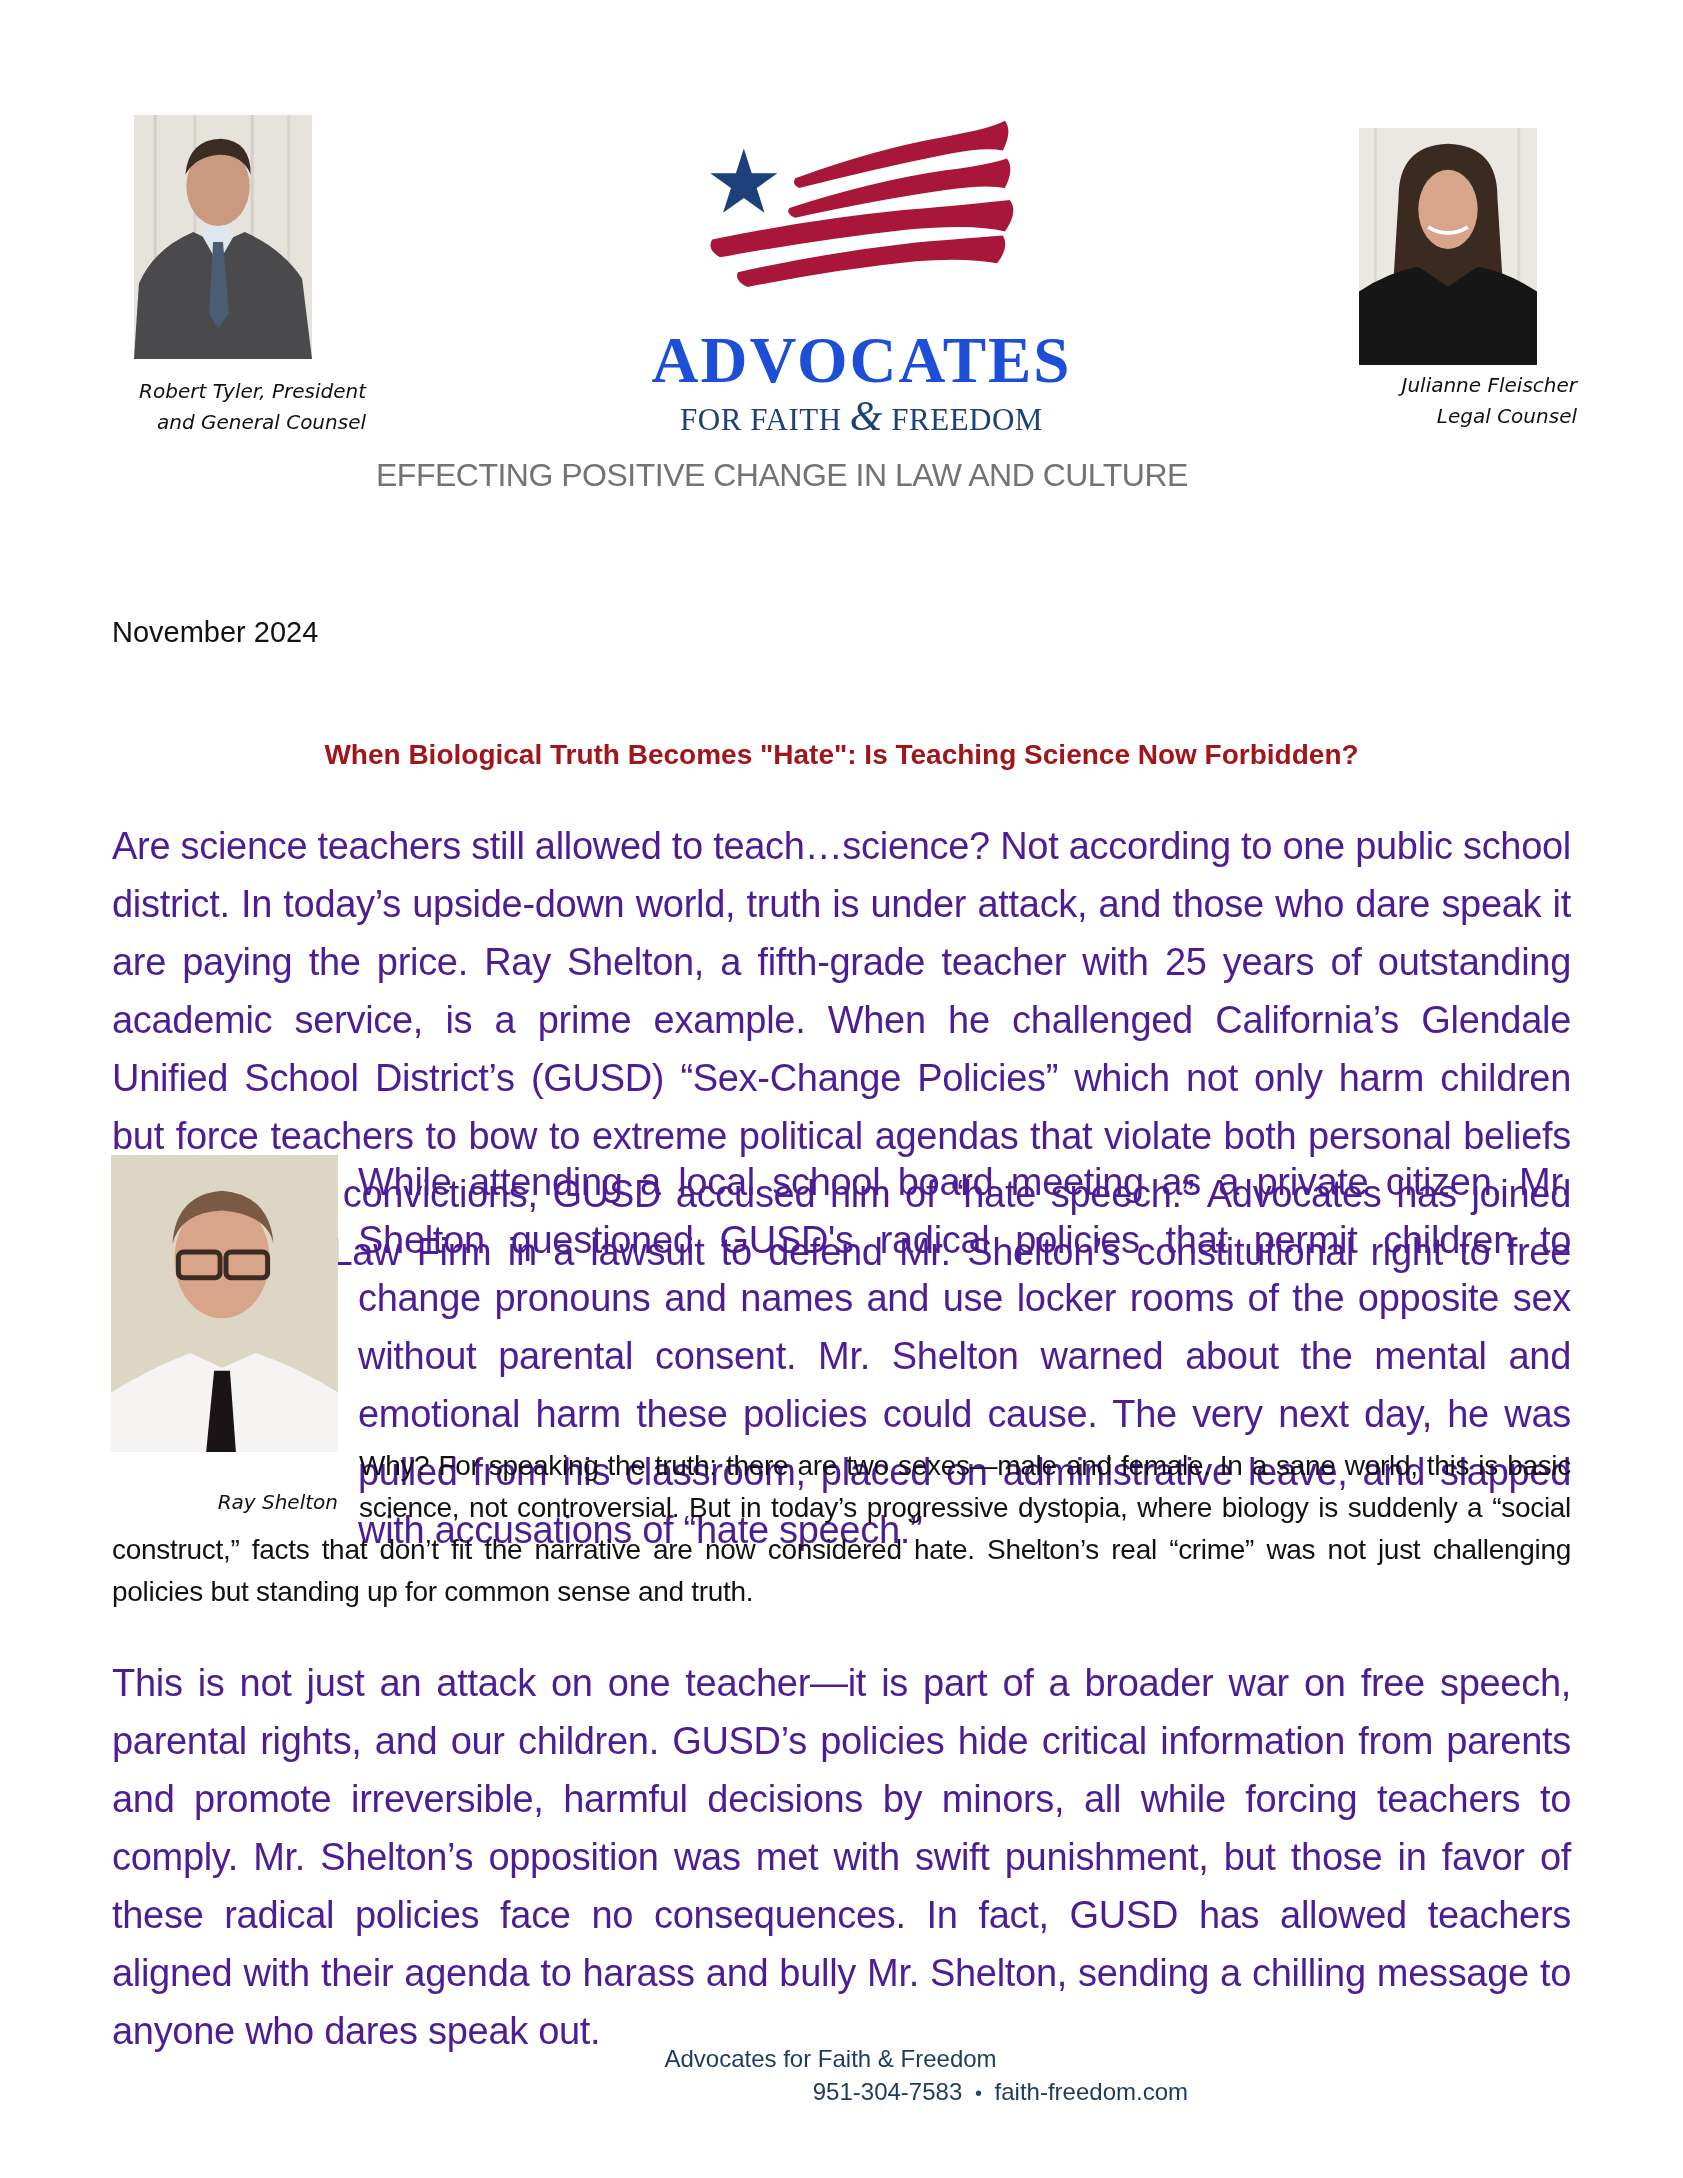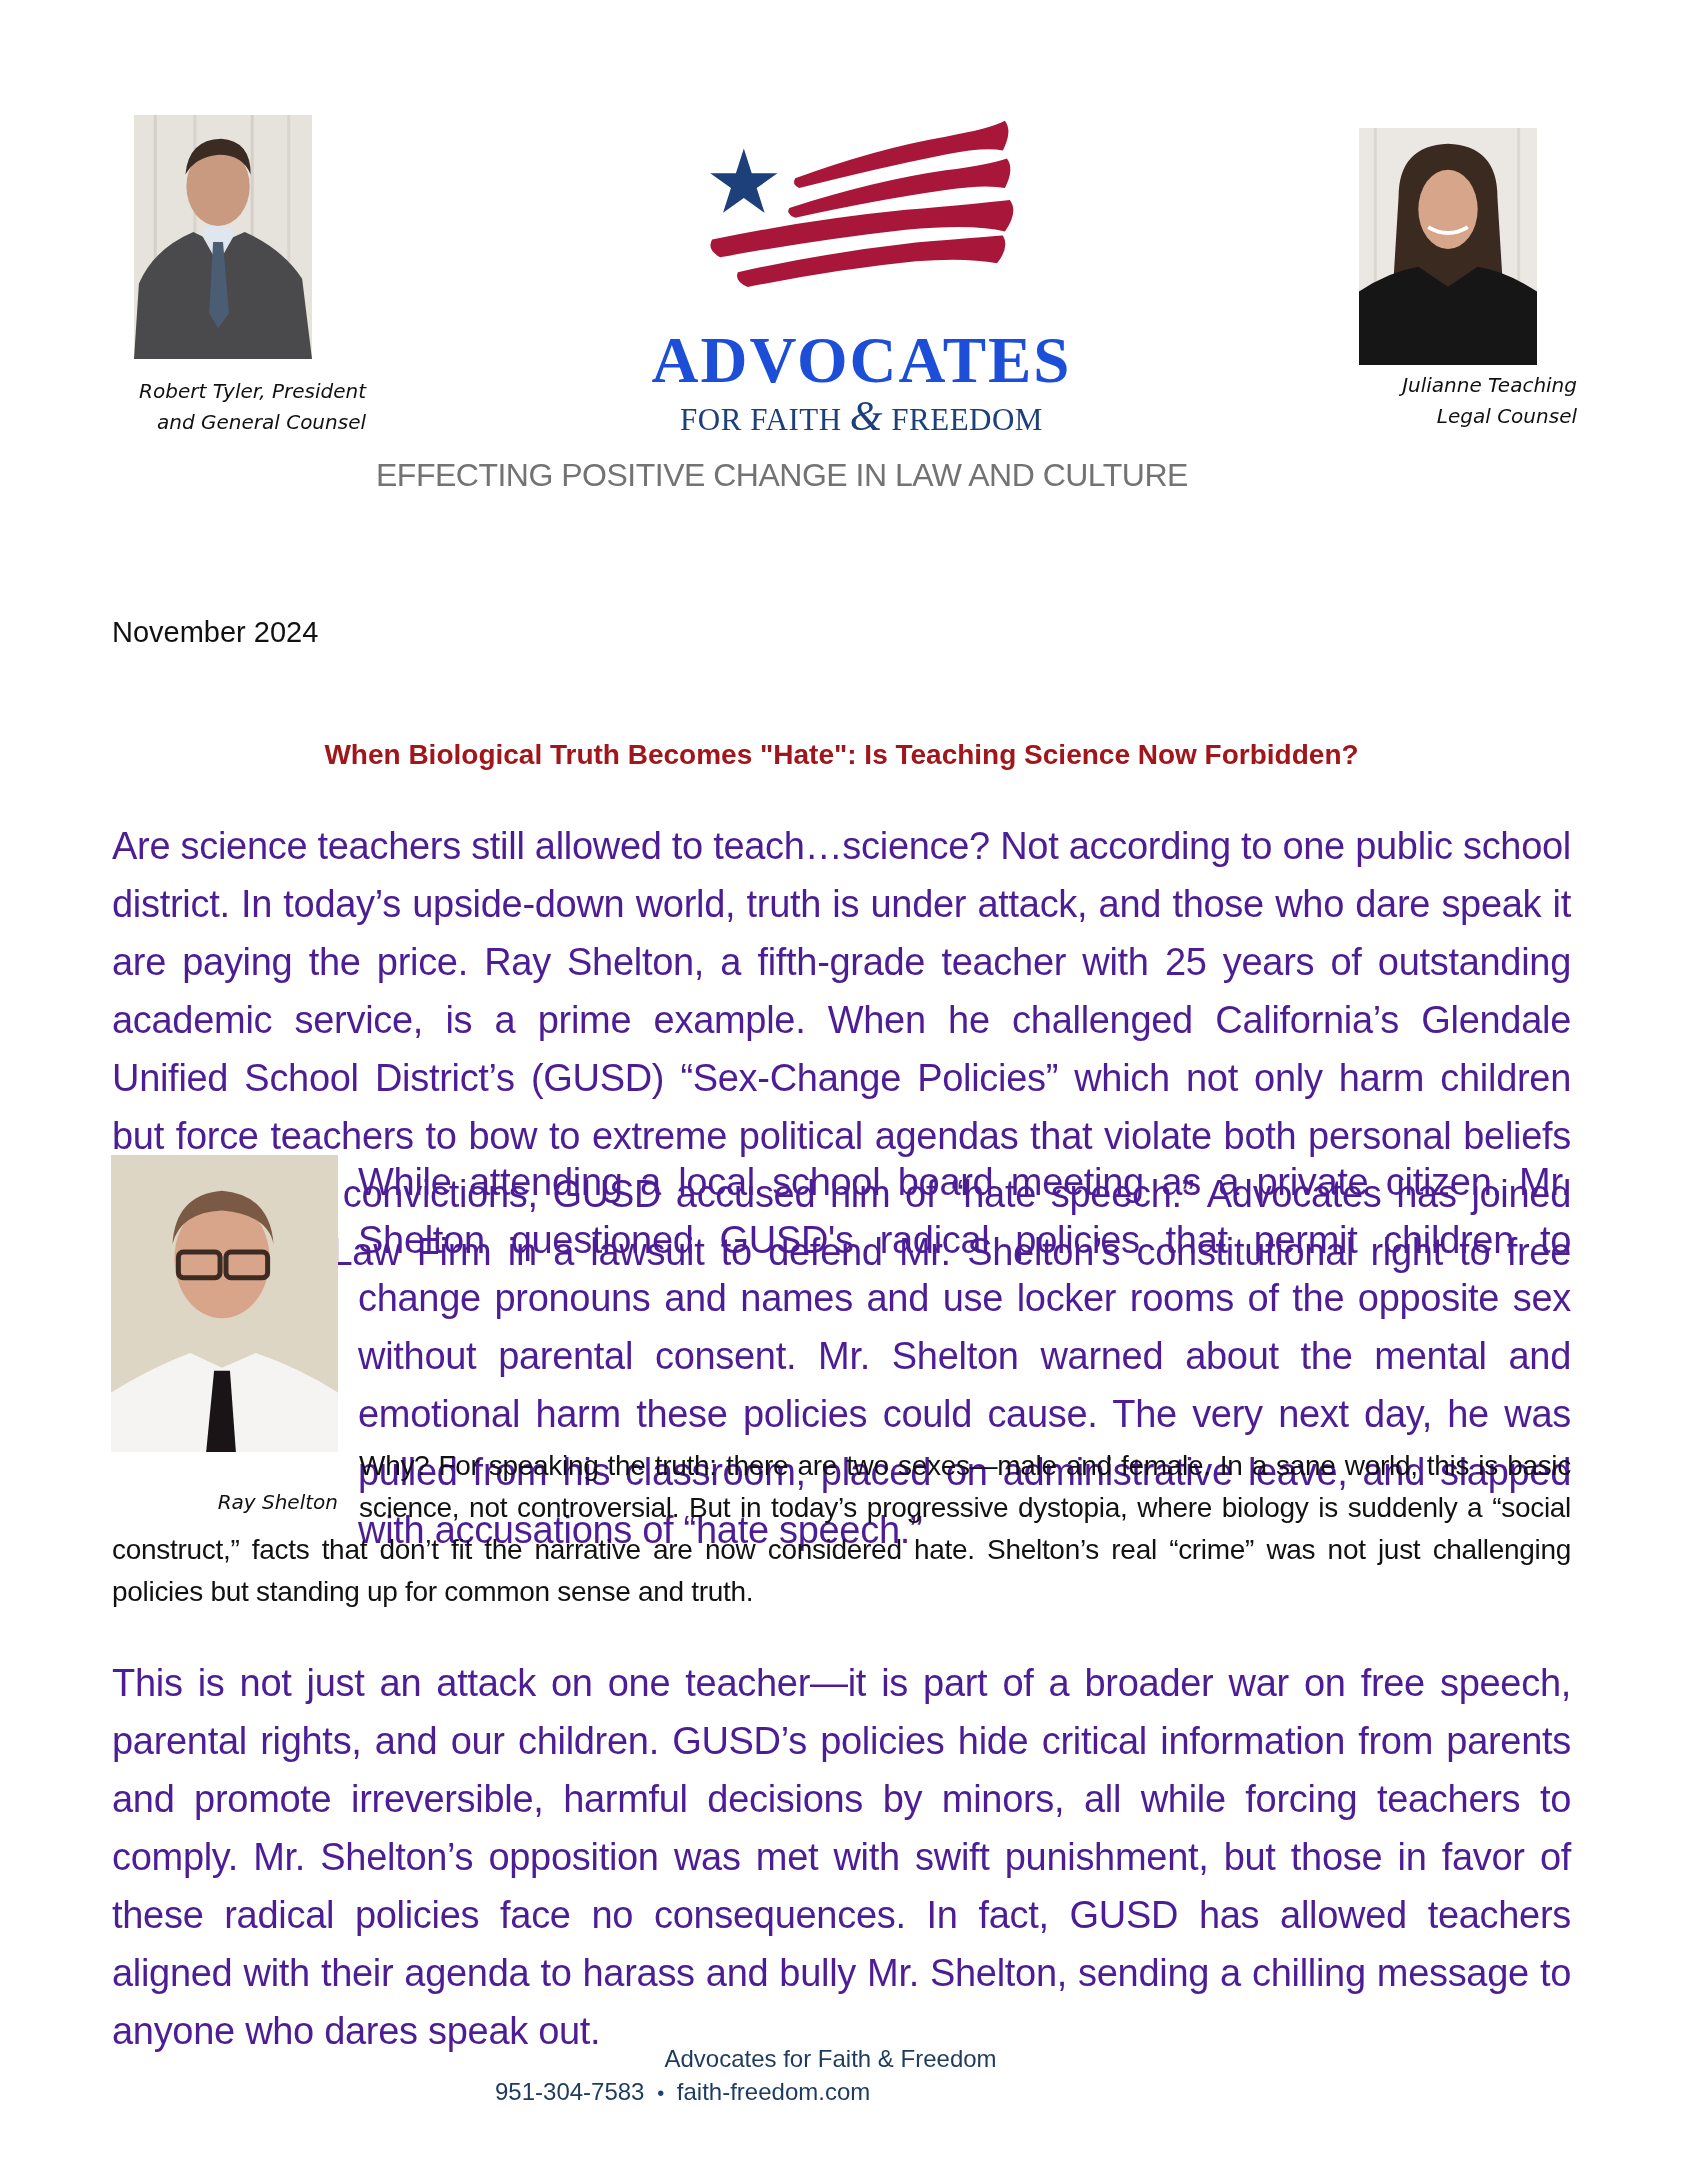--- a/index.html
+++ b/index.html
@@ -45,21 +45,21 @@
 
   #para-2 { left: 358px; top: 1153px; width: 1213px; }
   #para-3-wrap { position: absolute; left: 112px; top: 1445px; width: 1459px; }
   #para-3-wrap .float-spacer { float: left; width: 247px; height: 83px; }
   #para-3 { font-size: 28px; line-height: 42px; text-align: justify; text-align-last: left;
             letter-spacing: -0.3px; margin: 0; }
   #para-4 { left: 112px; top: 1654px; width: 1459px; }
 
   #footer-org { position: absolute; left: 484px; top: 2043px; width: 693px; text-align: center;
                 font-size: 24px; color: #1e3a5f; line-height: 32px; }
-  #footer-contact { position: absolute; left: 495px; top: 2076px; width: 693px; text-align: left;
+  #footer-contact { position: absolute; left: 495px; top: 2076px; width: 693px; text-align: right;
                     font-size: 24px; color: #1e3a5f; line-height: 32px; }
   #footer-contact .bullet { font-size: 20px; padding: 0 6px; color: #1d3f7a; }
 </style>
 </head>
 <body>
 
 <div id="photo-tyler" class="photo">
   <svg viewBox="0 0 180 246" preserveAspectRatio="none">
     <rect width="180" height="246" fill="#e6e2dc"></rect>
     <rect x="20" y="0" width="3" height="246" fill="#d4cfc8"></rect>
@@ -100,21 +100,21 @@
     <rect width="180" height="239" fill="#ebe7e2"></rect>
     <rect x="15" y="0" width="3" height="239" fill="#dcd7d0"></rect>
     <rect x="160" y="0" width="3" height="239" fill="#dcd7d0"></rect>
     <path d="M40 70 Q40 18 90 16 Q140 18 140 70 L148 200 L32 200Z" fill="#3a2a20"></path>
     <ellipse cx="90" cy="82" rx="30" ry="40" fill="#d7a68a"></ellipse>
     <path d="M70 100 Q90 112 110 100" stroke="#ffffff" stroke-width="4" fill="none"></path>
     <path d="M0 239 L0 165 Q30 145 60 140 L90 160 L120 140 Q150 145 180 165 L180 239Z" fill="#161616"></path>
   </svg>
 </div>
 <div id="caption-fleischer" class="caption">
-  <div>Julianne Teaching</div>
+  <div>Julianne Fleischer</div>
   <div>Legal Counsel</div>
 </div>
 
 <div id="date">November 2024</div>
 <div id="headline">When Biological Truth Becomes "Hate": Is Teaching Science Now Forbidden?</div>
 
 <p id="para-1" class="para" style="margin:0">Are science teachers still allowed to teach…science?  Not according to one public school district. In today’s upside-down world, truth is under attack, and those who dare speak it are paying the price. Ray Shelton, a fifth-grade teacher with 25 years of outstanding academic service, is a prime example. When he challenged California’s Glendale Unified School District’s (GUSD) “Sex-Change Policies” which not only harm children but force teachers to bow to extreme political agendas that violate both personal beliefs and religious convictions, GUSD accused him of “hate speech.”  Advocates has joined the Pivtorak Law Firm in a lawsuit to defend Mr. Shelton’s constitutional right to free speech.</p>
 
 <div id="photo-shelton" class="photo">
   <svg viewBox="0 0 229 300" preserveAspectRatio="none">

